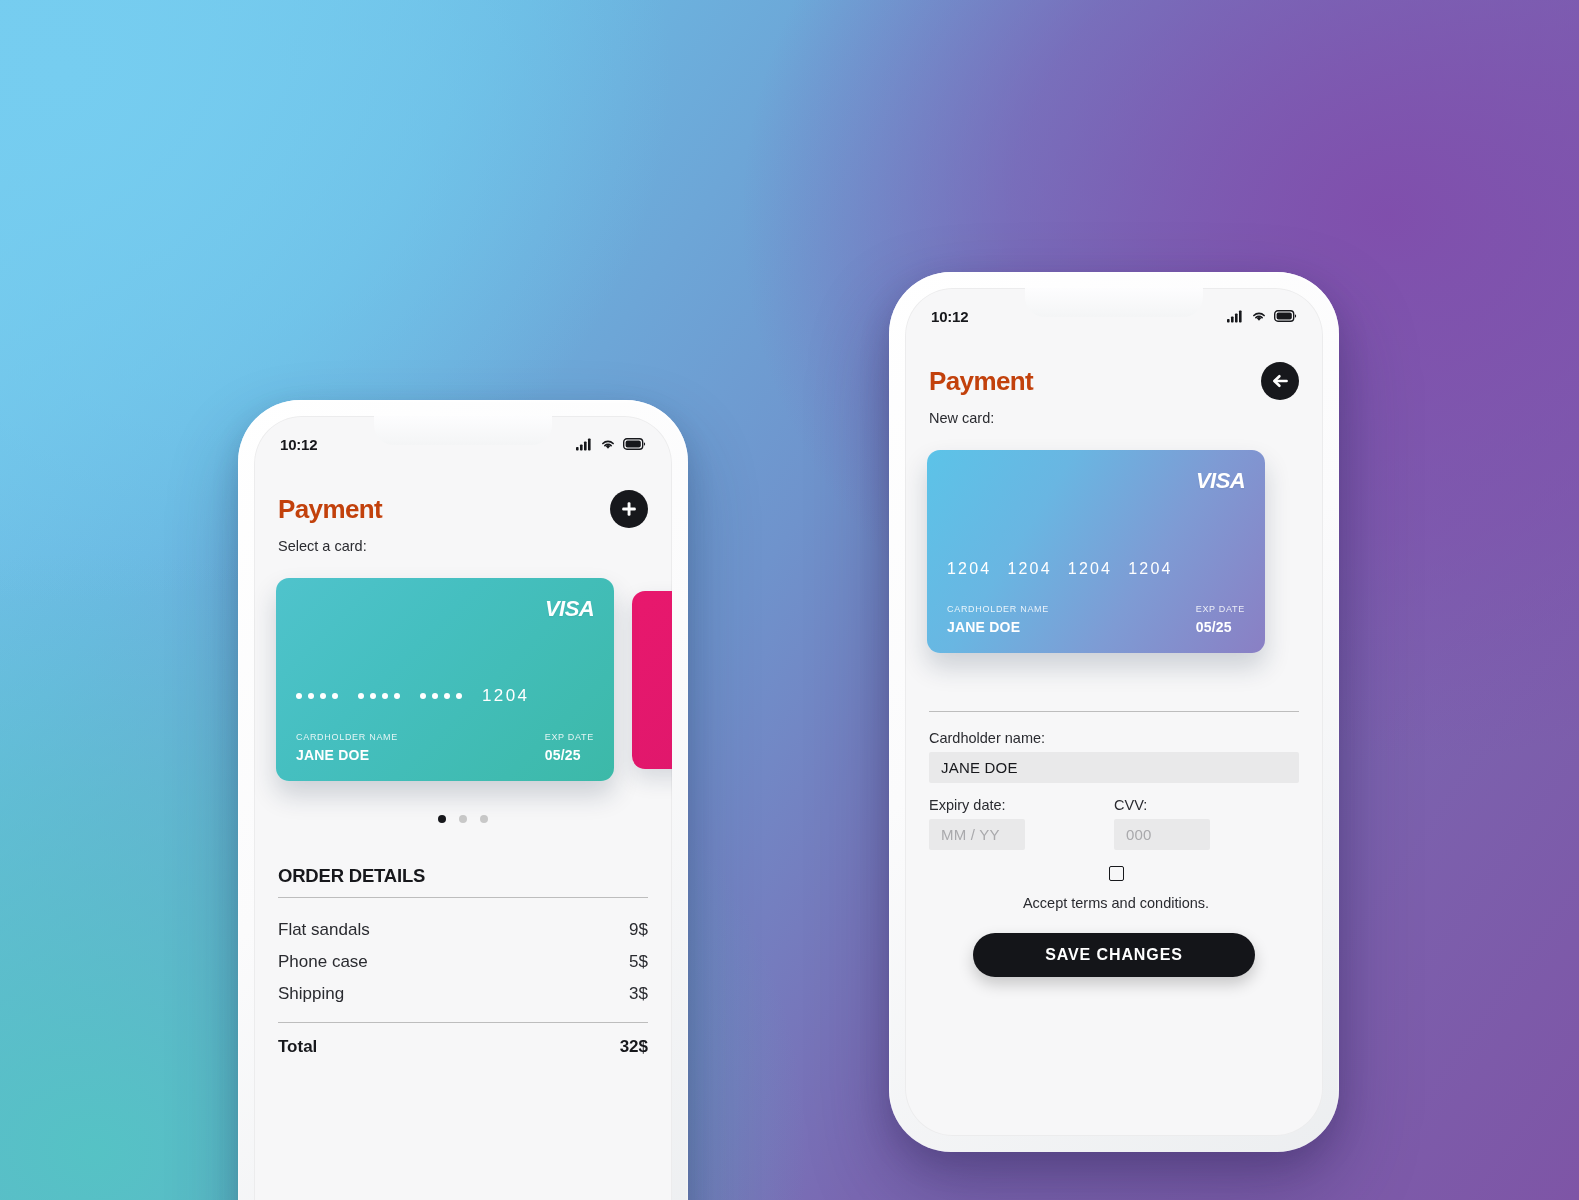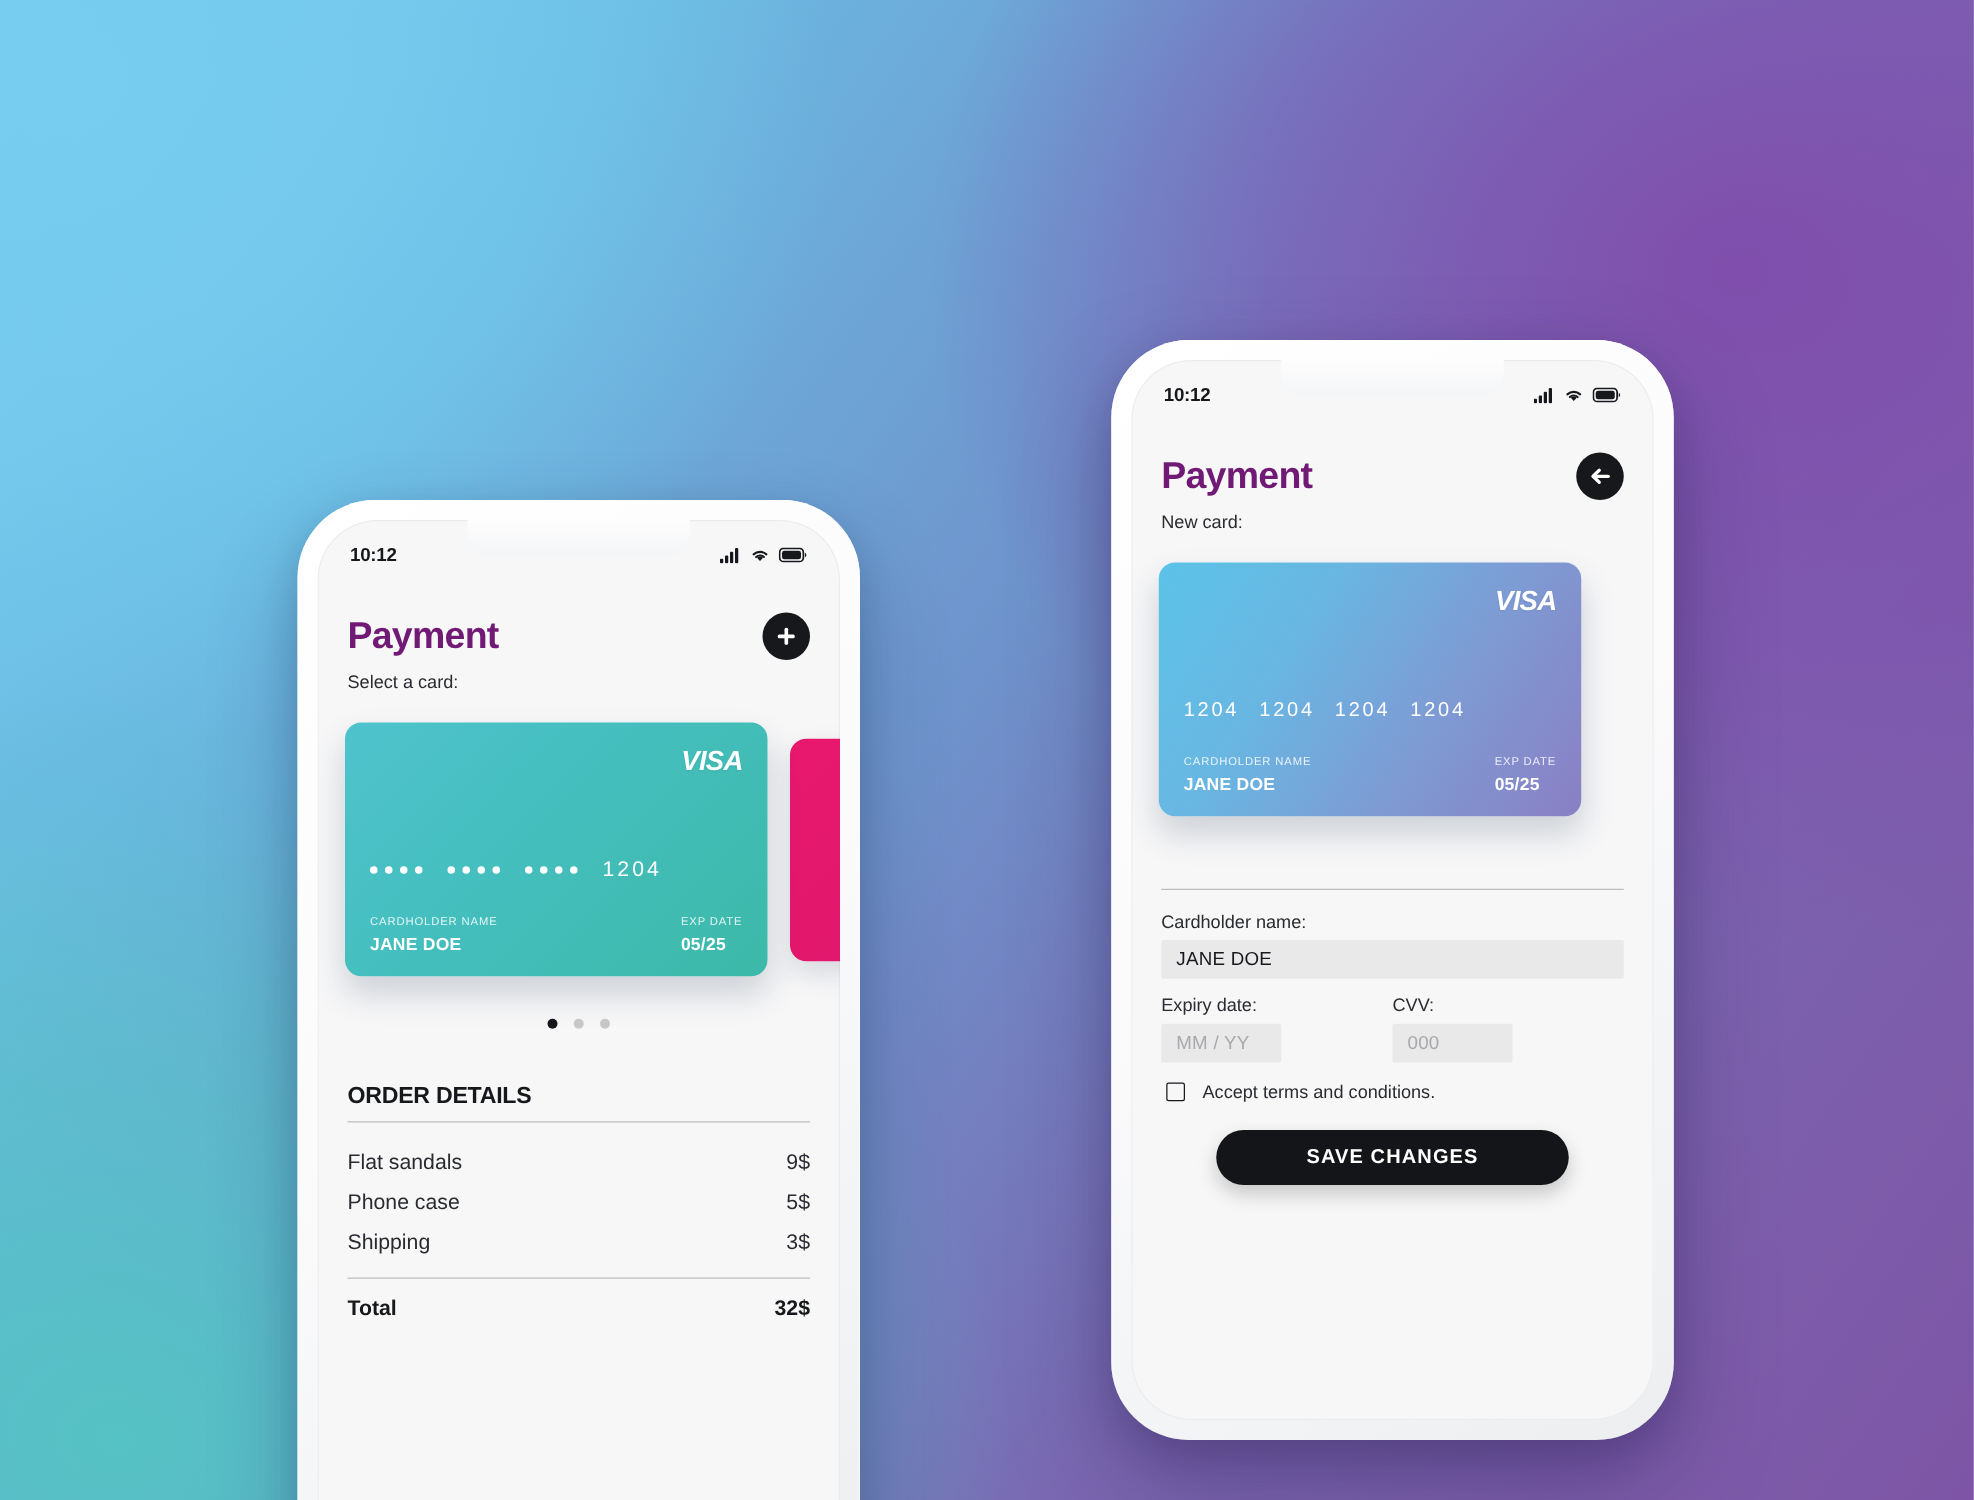--- a/index.html
+++ b/index.html
@@ -119,23 +119,23 @@
   }
 
   .header-row {
     display: flex;
     align-items: center;
     justify-content: space-between;
     margin-top: 28px;
     padding: 0 2px;
   }
   .page-title {
-    font-size: 30px;
+    font-size: 26px;
     font-weight: 700;
-    color: #701a75;
+    color: #c2410c;
     letter-spacing: -0.6px;
   }
   .header-action {
     width: 38px;
     height: 38px;
     border-radius: 50%;
     background: #17181c;
     display: flex;
     align-items: center;
     justify-content: center;
@@ -365,25 +365,26 @@
   }
   .field-col { width: 50%; }
   .field-col .field-input {
     width: 96px;
     color: #a9a9ac;
   }
   .field-col.cvv .field-input { width: 96px; }
 
   .terms-row {
     display: flex;
-    align-items: flex-start;
+    align-items: center;
     gap: 14px;
     margin-top: 8px;
     margin-bottom: 22px;
     padding-left: 4px;
+    flex-direction: column;
   }
   .checkbox {
     width: 15px;
     height: 15px;
     border: 1.6px solid #17181c;
     border-radius: 2px;
     background: #f7f7f8;
     flex: 0 0 auto;
     cursor: pointer;
   }

